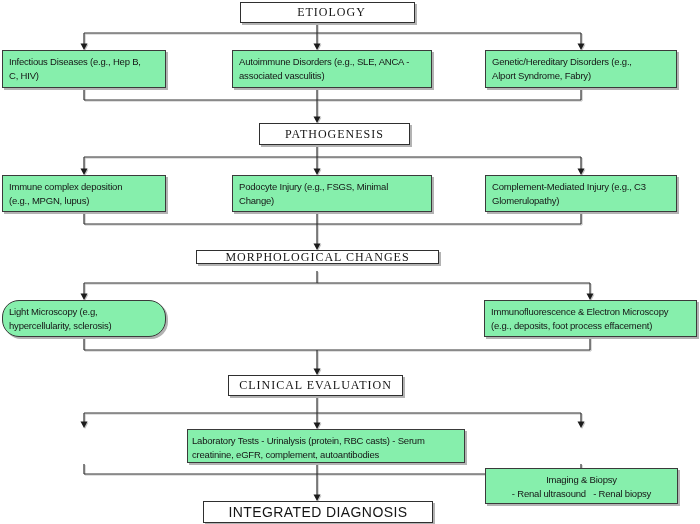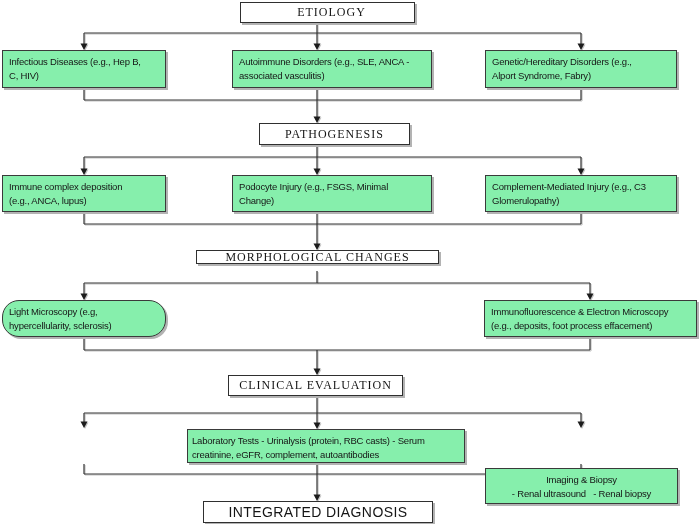--- a/index.html
+++ b/index.html
@@ -91,21 +91,21 @@
   <div class="node" style="left:2px;top:50px;width:164px;height:38px;">Infectious Diseases (e.g., Hep B,
 C, HIV)</div>
 
   <div class="node" style="left:232px;top:50px;width:200px;height:38px;">Autoimmune Disorders (e.g., SLE, ANCA -
 associated vasculitis)</div>
 
   <div class="node" style="left:485px;top:50px;width:192px;height:38px;">Genetic/Hereditary Disorders (e.g.,
 Alport Syndrome, Fabry)</div>
 
   <div class="node" style="left:2px;top:175px;width:164px;height:37px;">Immune complex deposition
-(e.g., ANCA, lupus)</div>
+(e.g., MPGN, lupus)</div>
 
   <div class="node" style="left:232px;top:175px;width:200px;height:37px;">Podocyte Injury (e.g., FSGS, Minimal
 Change)</div>
 
   <div class="node" style="left:485px;top:175px;width:192px;height:37px;">Complement-Mediated Injury (e.g., C3
 Glomerulopathy)</div>
 
   <div class="node" style="left:2px;top:300px;width:164px;height:37px;border-radius:17px;">Light Microscopy (e.g,
 hypercellularity, sclerosis)</div>
 

